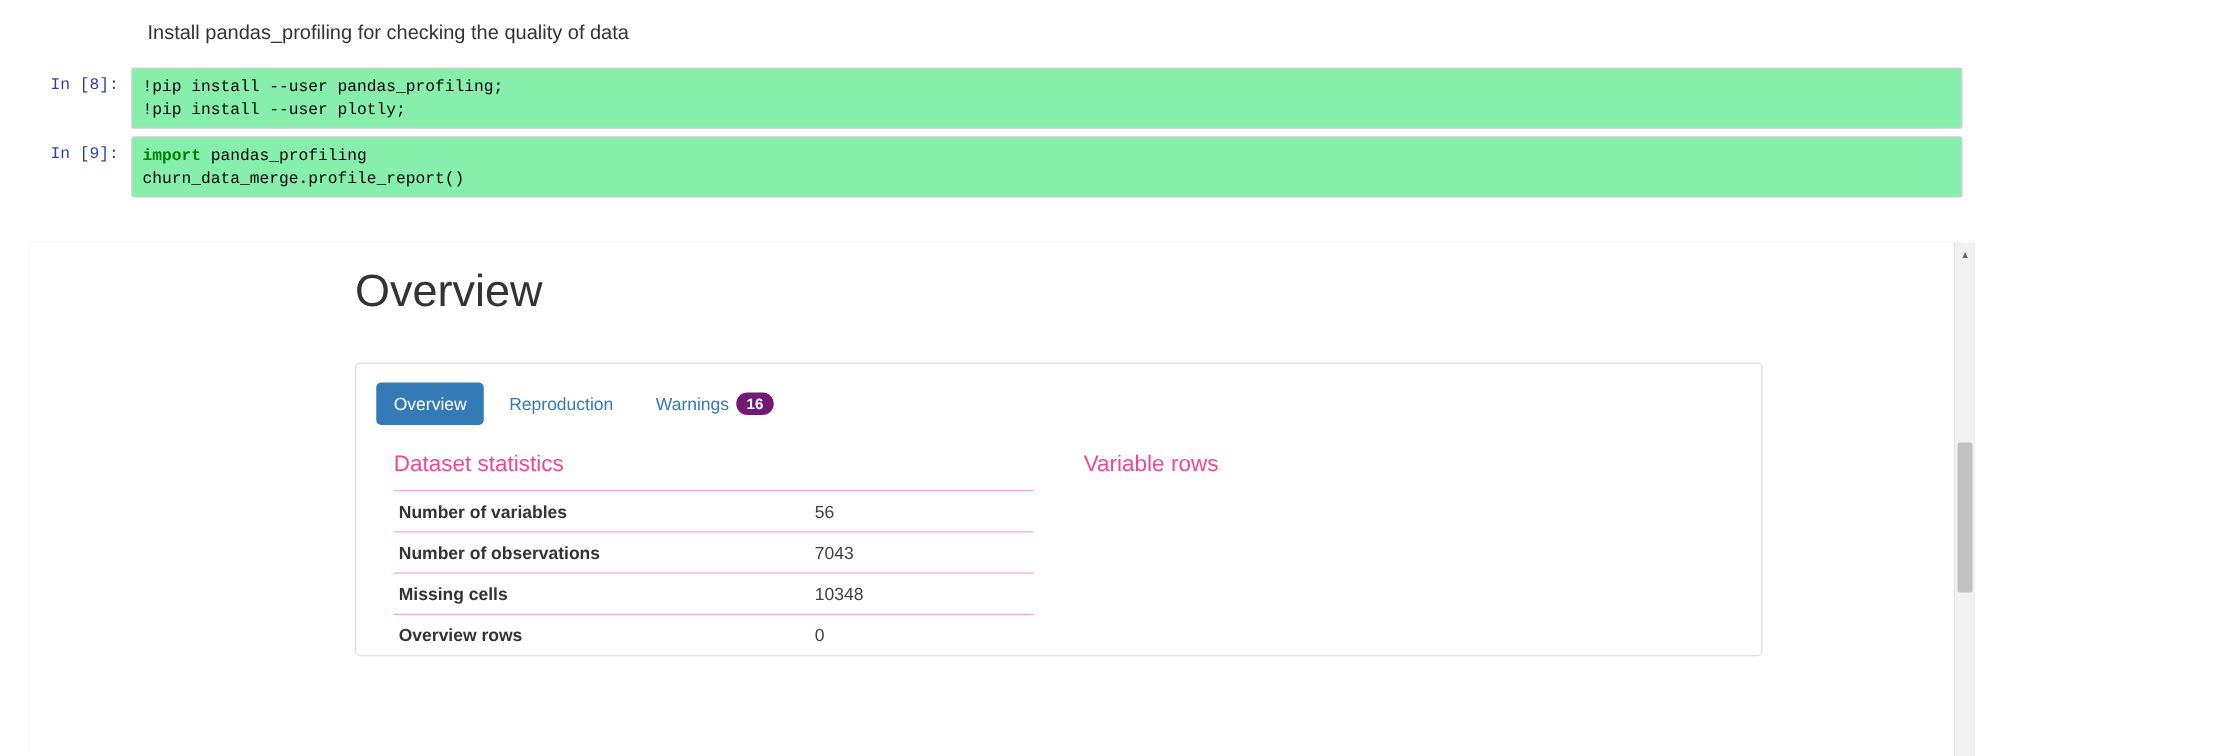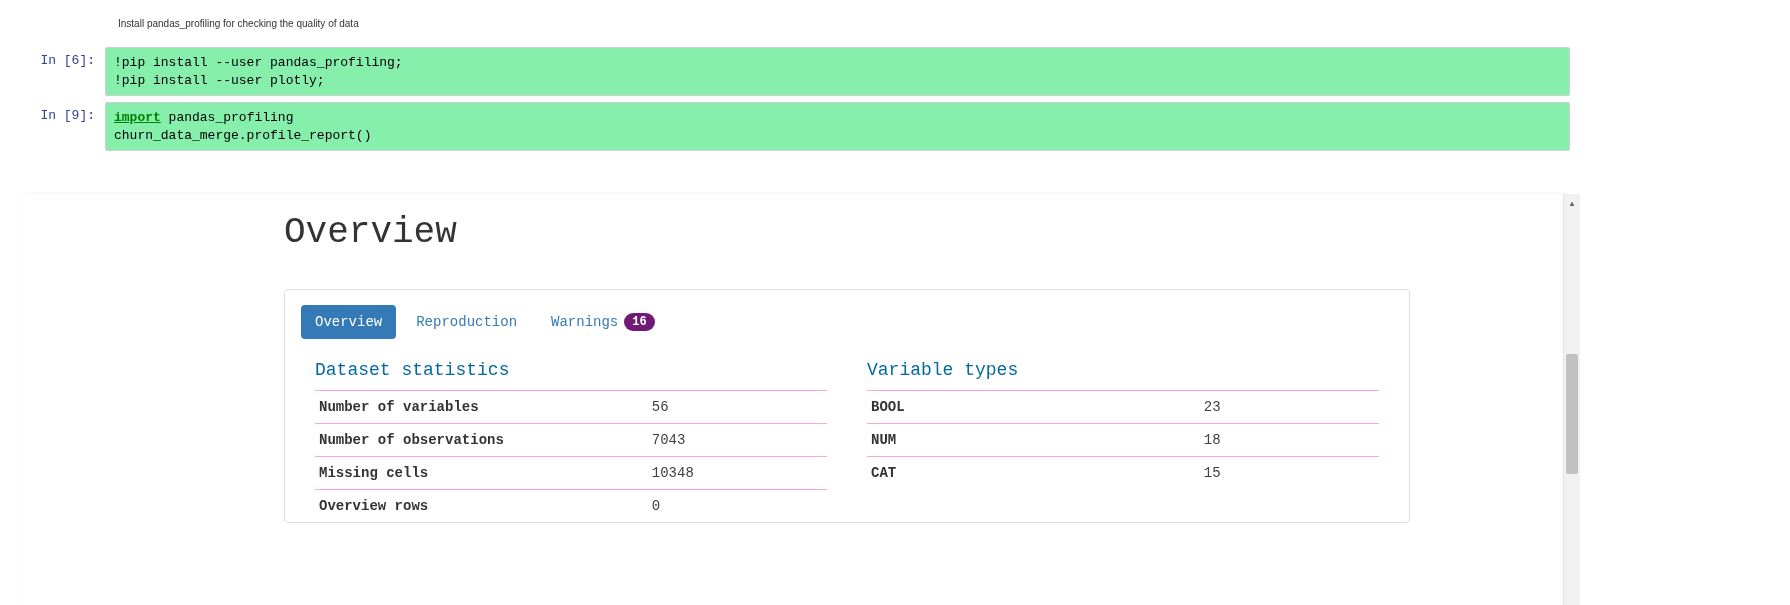--- a/index.html
+++ b/index.html
@@ -18,21 +18,21 @@
     margin-right: 220px;
     padding-top: 18px;
   }
   .markdown-cell h2 {
     font-size: 27px;
     font-weight: 700;
     color: #000;
     margin-bottom: 10px;
   }
   .markdown-cell p {
-    font-size: 10px;
+    font-size: 16px;
     color: #333;
     margin-bottom: 18px;
   }
 
   .code-cell {
     display: flex;
     margin: 6px 220px 6px 0;
     align-items: flex-start;
   }
   .prompt {
@@ -50,39 +50,39 @@
     background: #86efac;
     border: 1px solid #cfcfcf;
     border-radius: 2px;
     padding: 6px 8px;
     font-family: "SFMono-Regular", Consolas, "Liberation Mono", Menlo, monospace;
     font-size: 13px;
     line-height: 1.35;
     white-space: pre;
     color: #000;
   }
-  .code-input .kw-import { color: #008000; font-weight: bold; text-decoration: underline; }
+  .code-input .kw-import { color: #008000; font-weight: bold; }
 
   
   .output-wrap {
     position: absolute;
     left: 24px;
     right: 220px;
     top: 194px;
     bottom: 0;
     background: #fff;
     overflow: hidden;
     box-shadow: 0 -1px 2px rgba(0,0,0,0.05);
   }
   .report {
     position: absolute;
     left: 260px;
     right: 160px;
     top: 0;
-    font-family: Liberation Mono, monospace;
+    font-family: Liberation Sans, sans-serif;
   }
   .report-title {
     font-size: 36px;
     font-weight: 400;
     color: #333;
     margin-top: 18px;
     margin-bottom: 36px;
   }
   .panel {
     border: 1px solid #ddd;
@@ -126,21 +126,21 @@
     display: flex;
     gap: 40px;
     padding: 0 14px;
   }
   .stats-col {
     flex: 1;
   }
   .stats-col h4 {
     font-size: 18px;
     font-weight: 500;
-    color: #0369a1;
+    color: #ec4899;
     margin-bottom: 10px;
   }
   .stat-table {
     width: 100%;
     border-collapse: collapse;
   }
   .stat-table tr {
     border-top: 1px solid #f9a8d4;
   }
   .stat-table th {
@@ -183,21 +183,21 @@
   }
 </style>
 </head>
 <body>
 
 <div class="markdown-cell">
   <p>Install pandas_profiling for checking the quality of data</p>
 </div>
 
 <div class="code-cell">
-  <div class="prompt">In [6]:</div>
+  <div class="prompt">In [8]:</div>
   <div class="code-input">!pip install --user pandas_profiling;
 !pip install --user plotly;</div>
 </div>
 
 <div class="code-cell">
   <div class="prompt">In [9]:</div>
   <div class="code-input"><span class="kw-import">import</span><span> pandas_profiling</span>
 <span>churn_data_merge.profile_report()</span></div>
 </div>
 
@@ -238,37 +238,21 @@
             </tr>
             <tr>
               <th>Overview rows</th>
               <td>0</td>
             </tr>
           </tbody>
             </table>
         </div>
 
         <div class="stats-col">
-          <h4>Variable types</h4>
-          <table class="stat-table">
-            <tbody>
-                <tr>
-              <th>BOOL</th>
-              <td>23</td>
-            </tr>
-            <tr>
-              <th>NUM</th>
-              <td>18</td>
-            </tr>
-            <tr>
-              <th>CAT</th>
-              <td>15</td>
-            </tr>
-          </tbody>
-            </table>
+          <h4>Variable rows</h4>
         </div>
       </div>
     </div>
   </div>
 </div>
 
 <div class="scrollbar-stub">
   <div class="up">▴</div>
   <div class="thumb"></div>
 </div>

